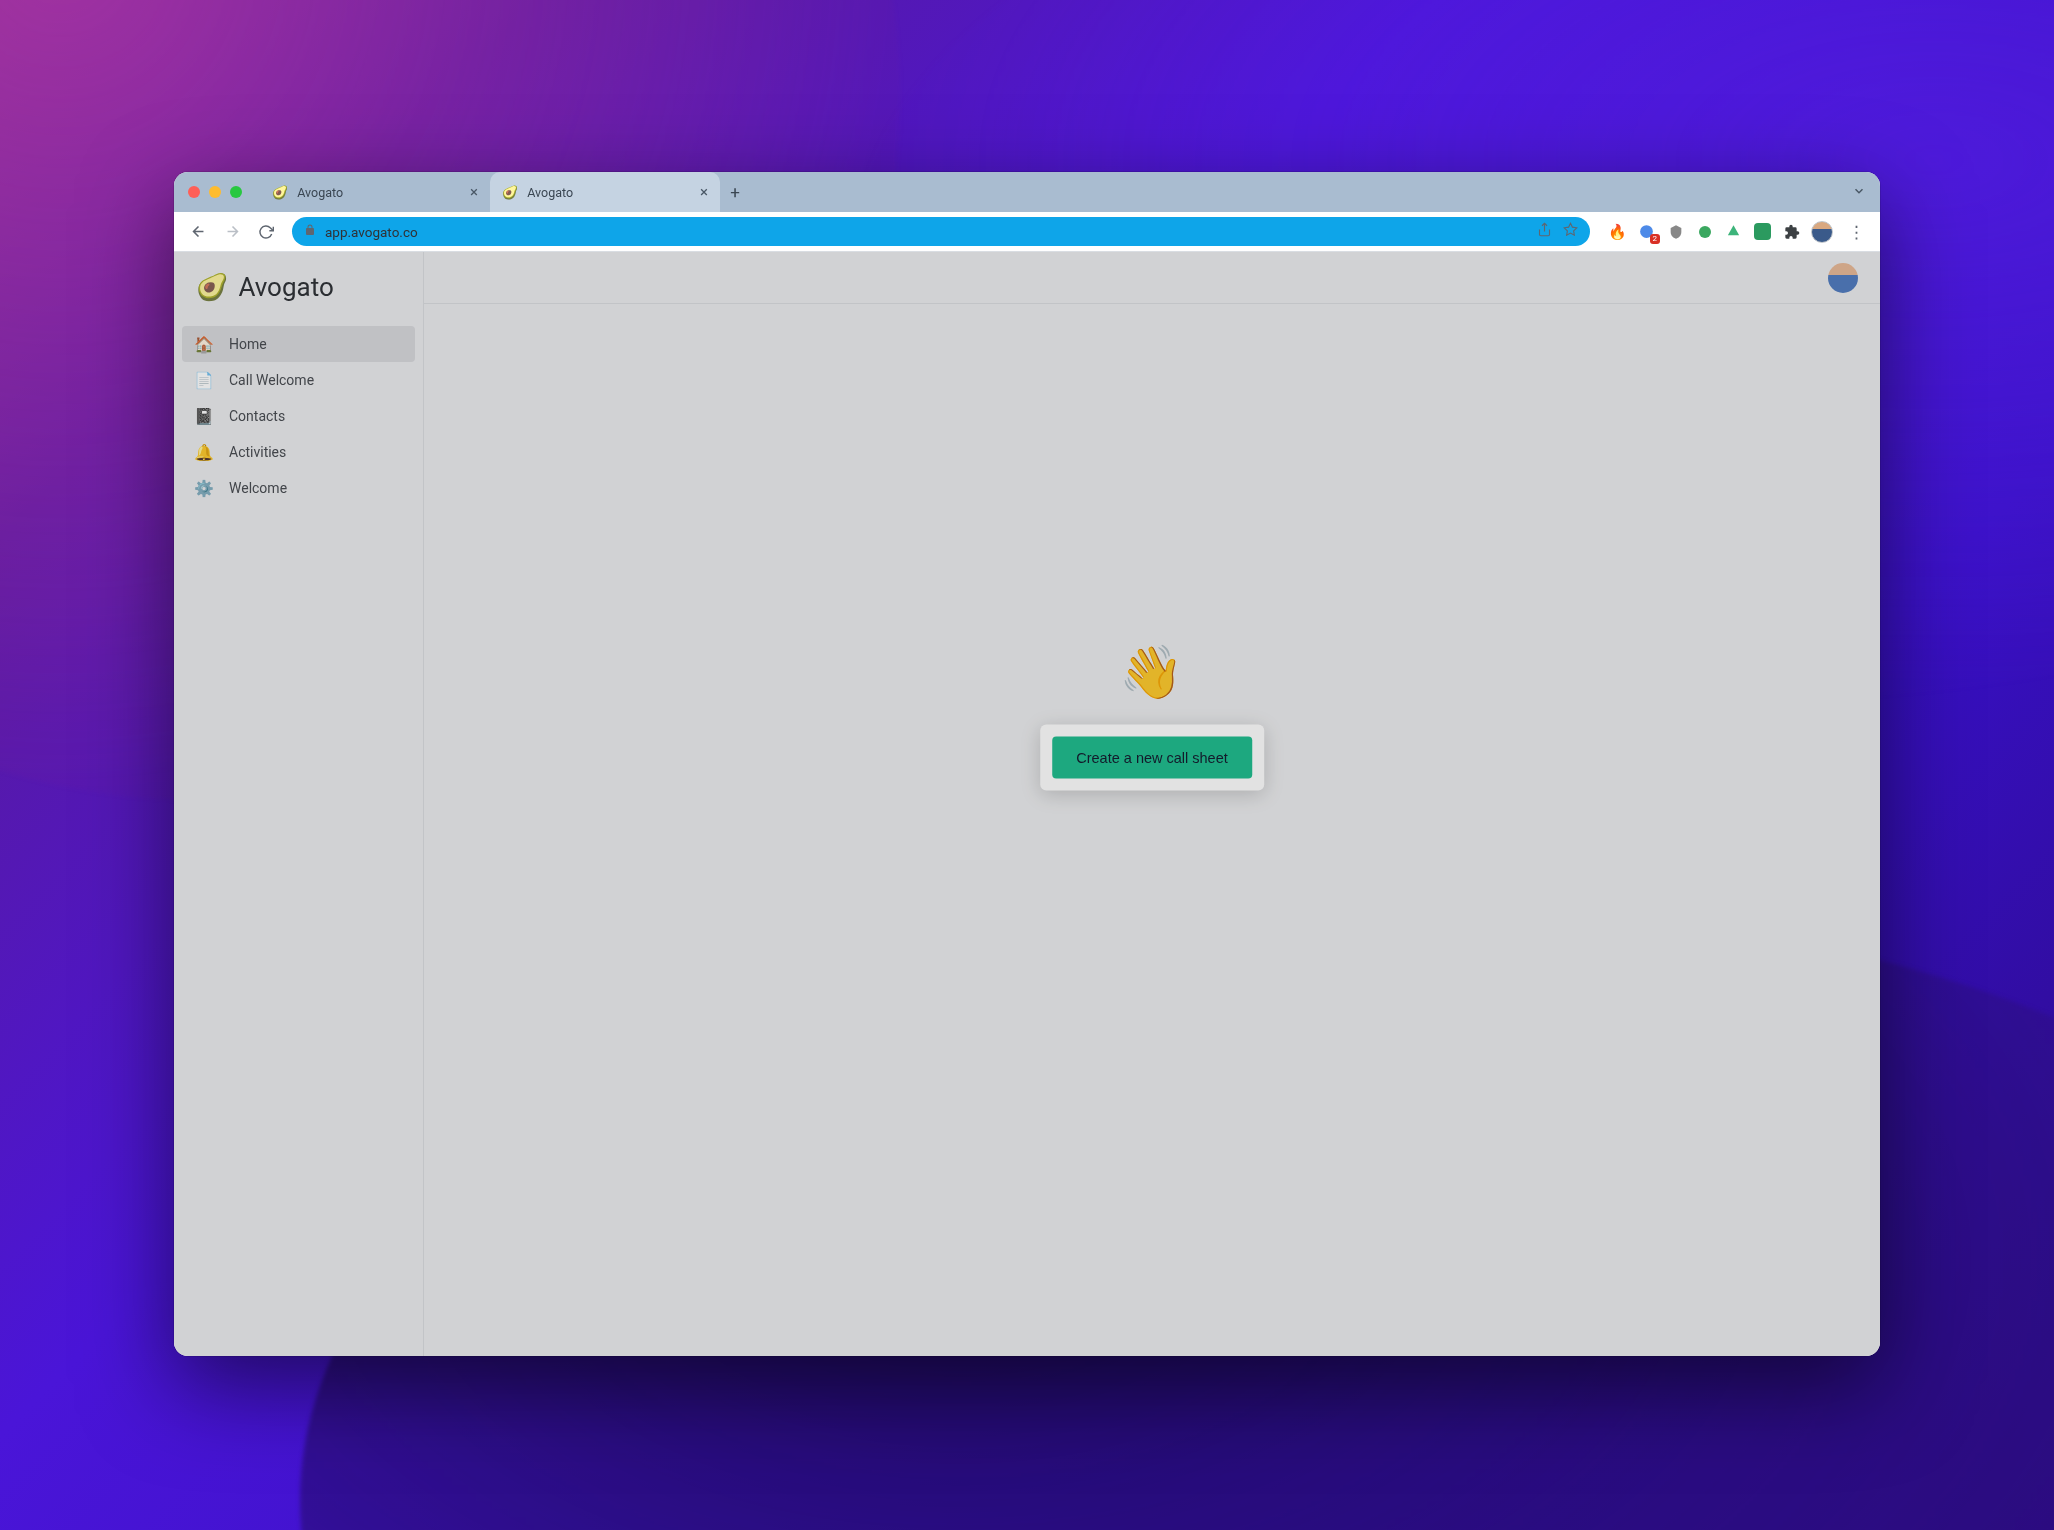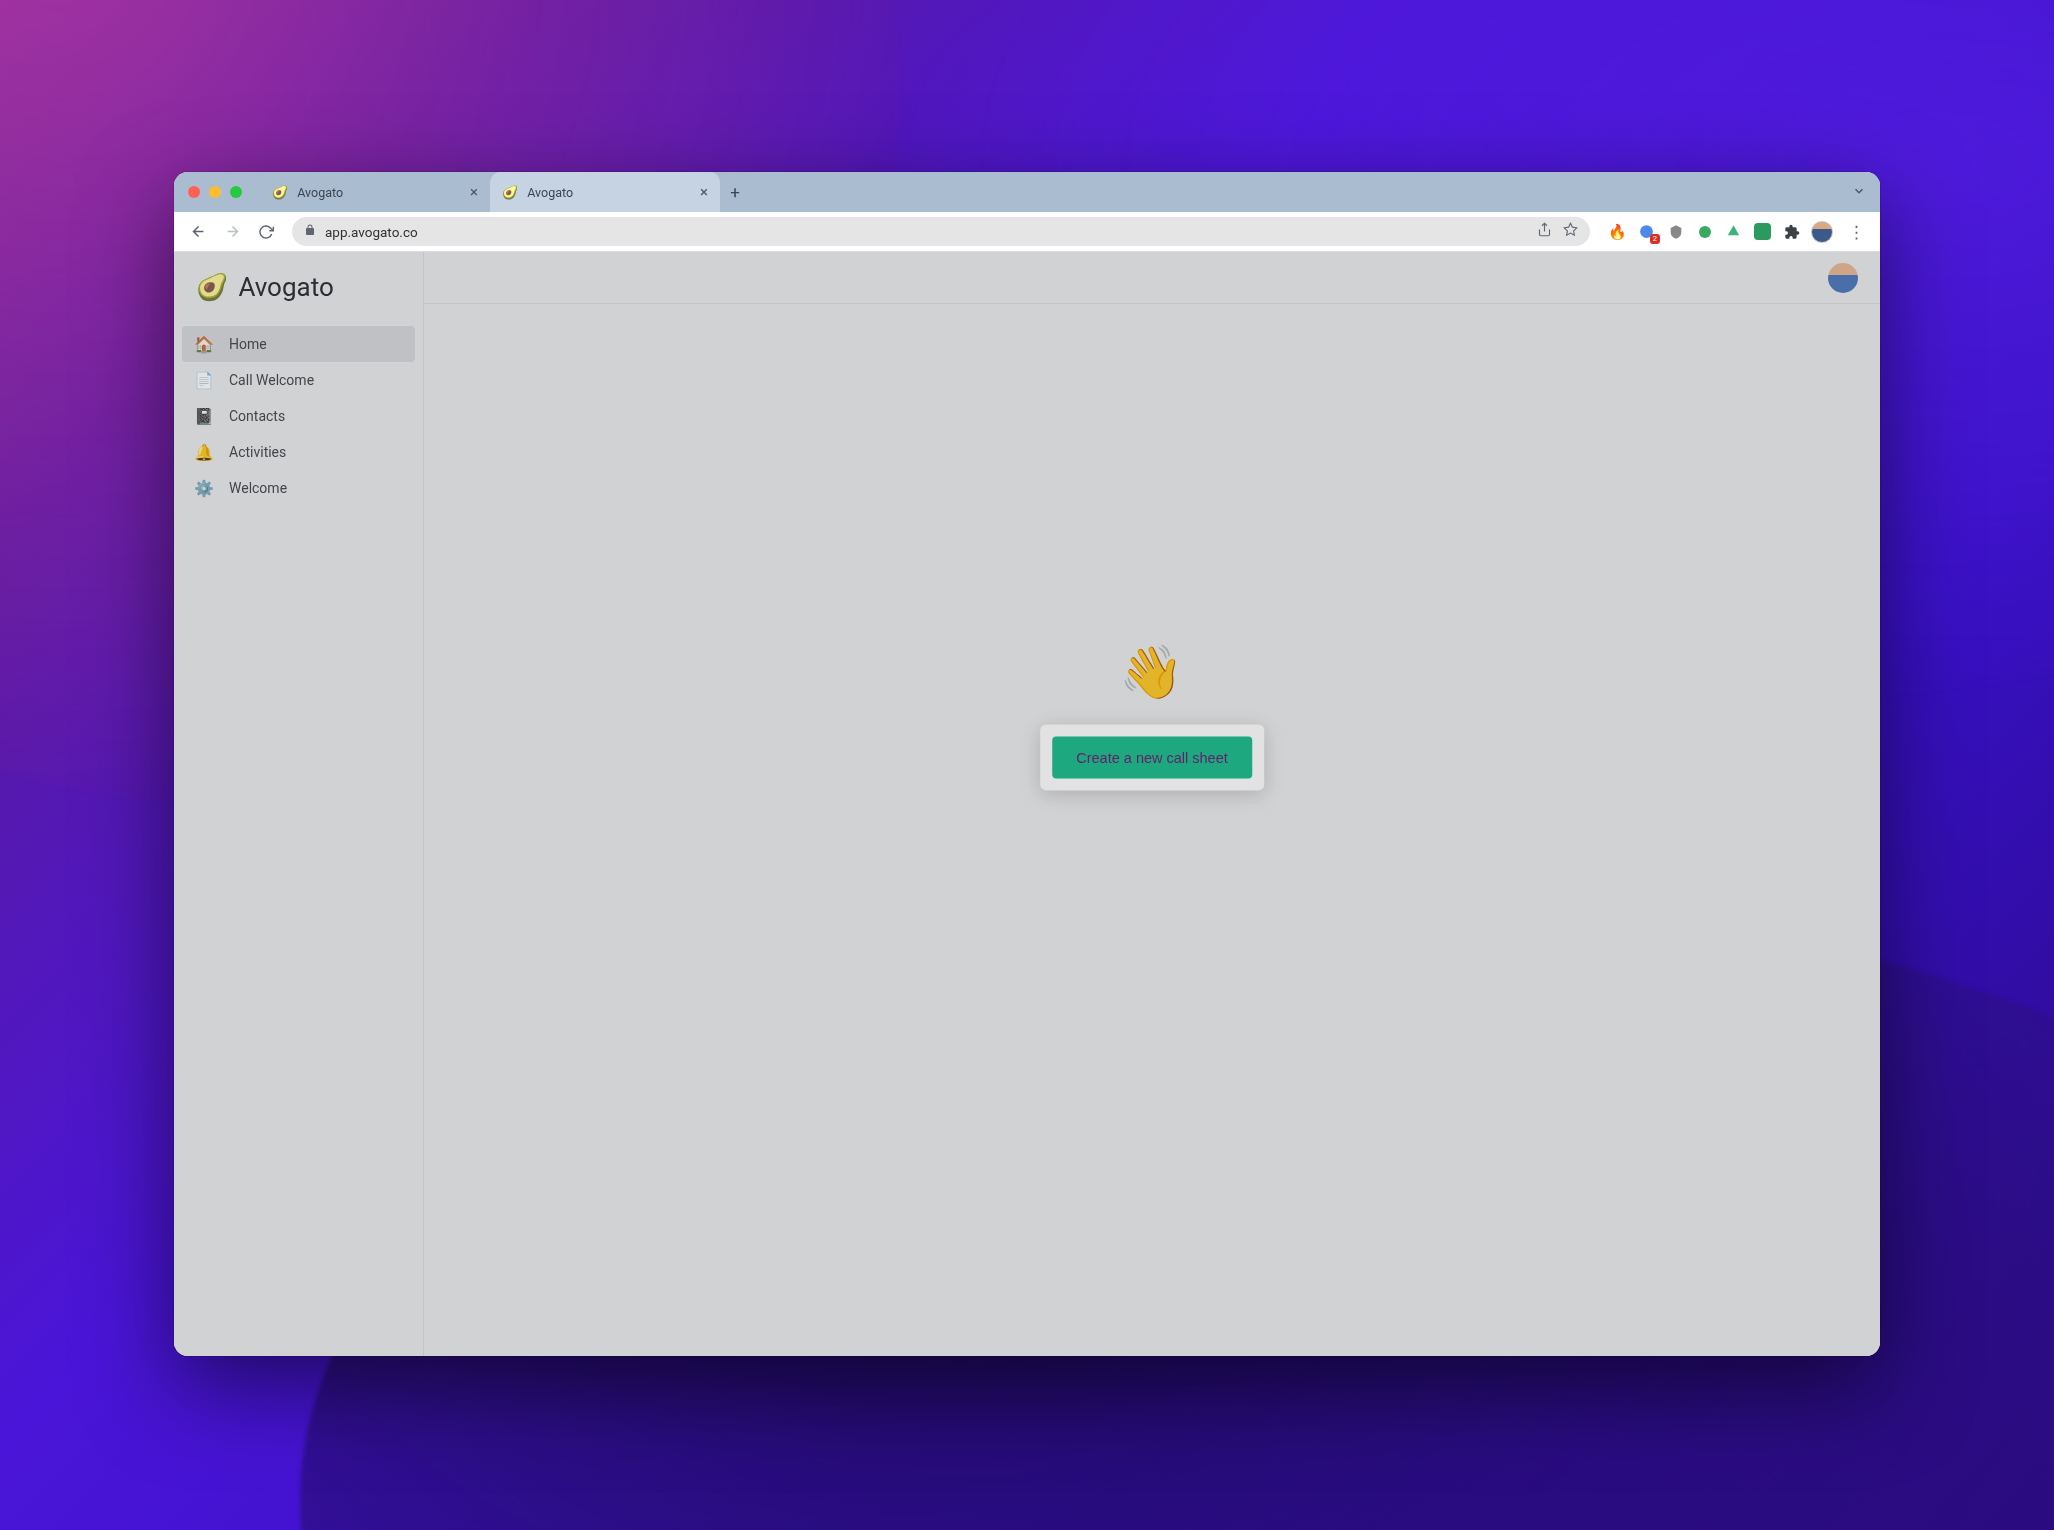--- a/index.html
+++ b/index.html
@@ -108,21 +108,21 @@
   width: 28px; height: 28px;
   display: flex; align-items: center; justify-content: center;
   color: #5f6670;
   cursor: pointer;
   border-radius: 50%;
 }
 .navbtn.disabled { color: #babfc6; }
 .omnibox {
   flex: 1;
   height: 29px;
-  background: #e5e5e5;
+  background: #0ea5e9;
   border-radius: 15px;
   display: flex;
   align-items: center;
   padding: 0 12px;
   gap: 9px;
   color: #303236;
   font-size: 13.5px;
   margin: 0 6px;
 }
 .omnibox .lock { color: #5f6670; font-size: 12.5px; }
@@ -257,21 +257,21 @@
   display: inline-block;
   background: #fff;
   padding: 12px;
   border-radius: 6px;
   box-shadow: 0 4px 20px rgba(0,0,0,0.18);
   position: relative;
   z-index: 20;
 }
 .cta {
   background: #1abc8c;
-  color: #701a75;
+  color: #0f172a;
   border: none;
   padding: 13px 24px;
   font-size: 14.5px;
   border-radius: 4px;
   cursor: pointer;
 }
 </style>
 </head>
 <body>
 

